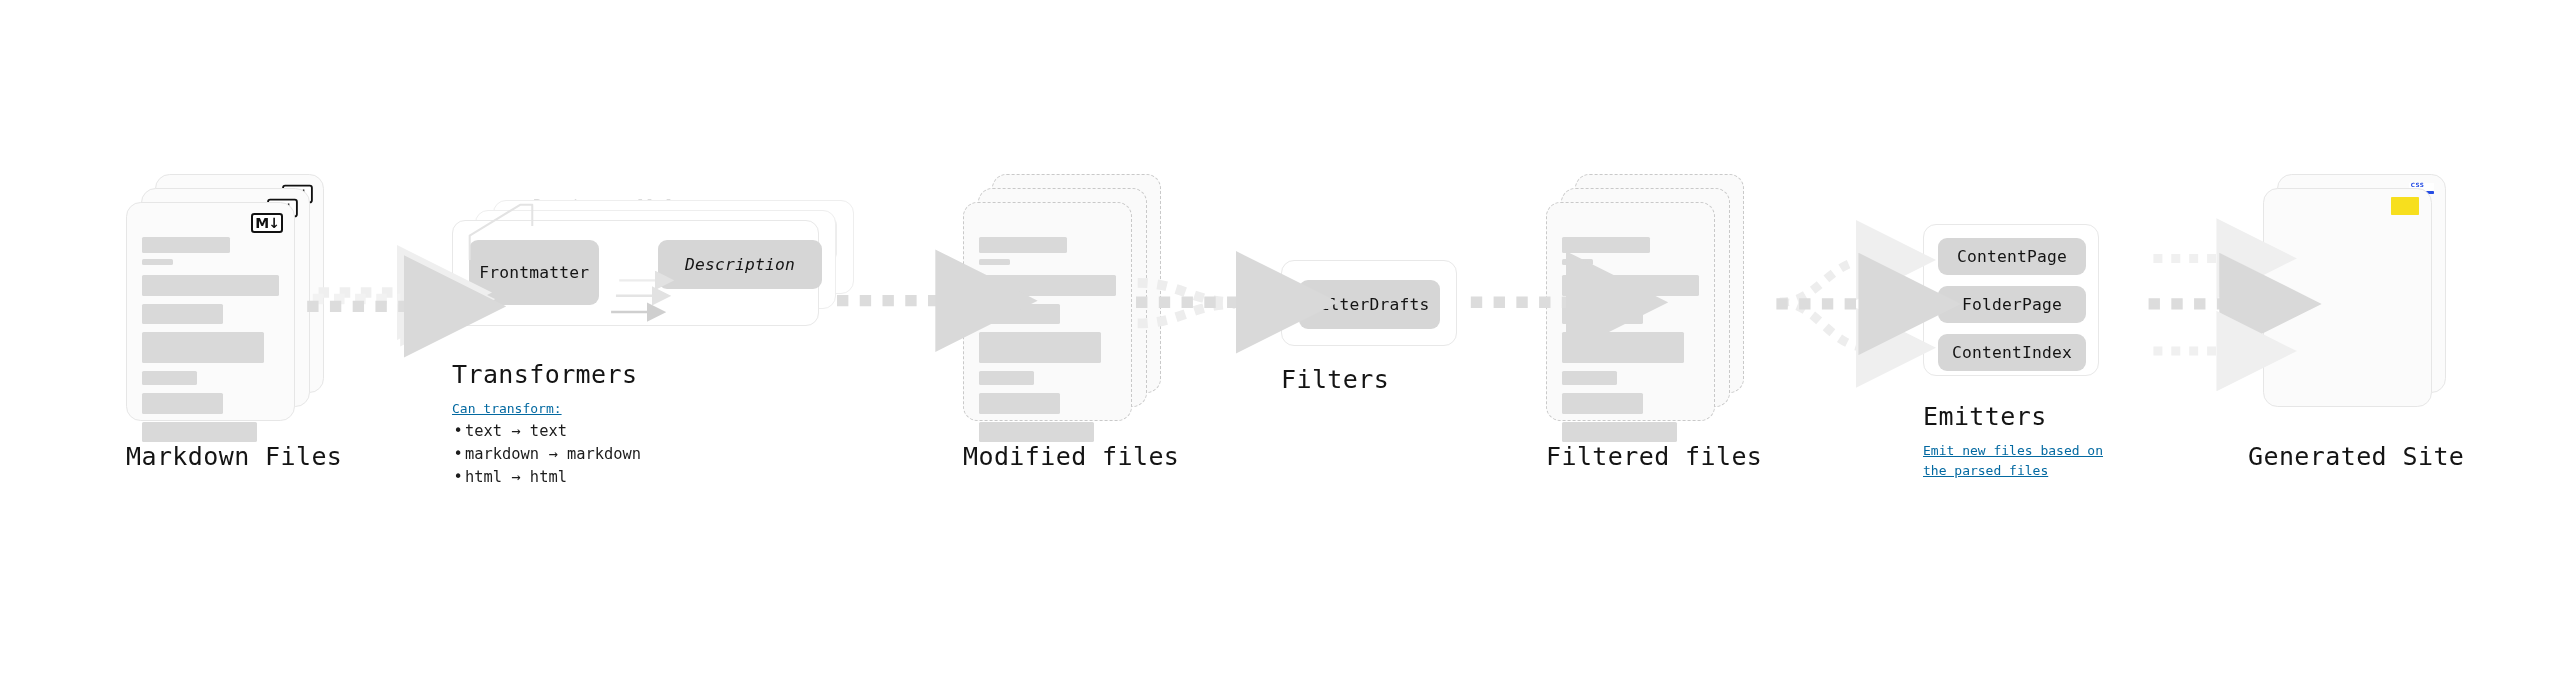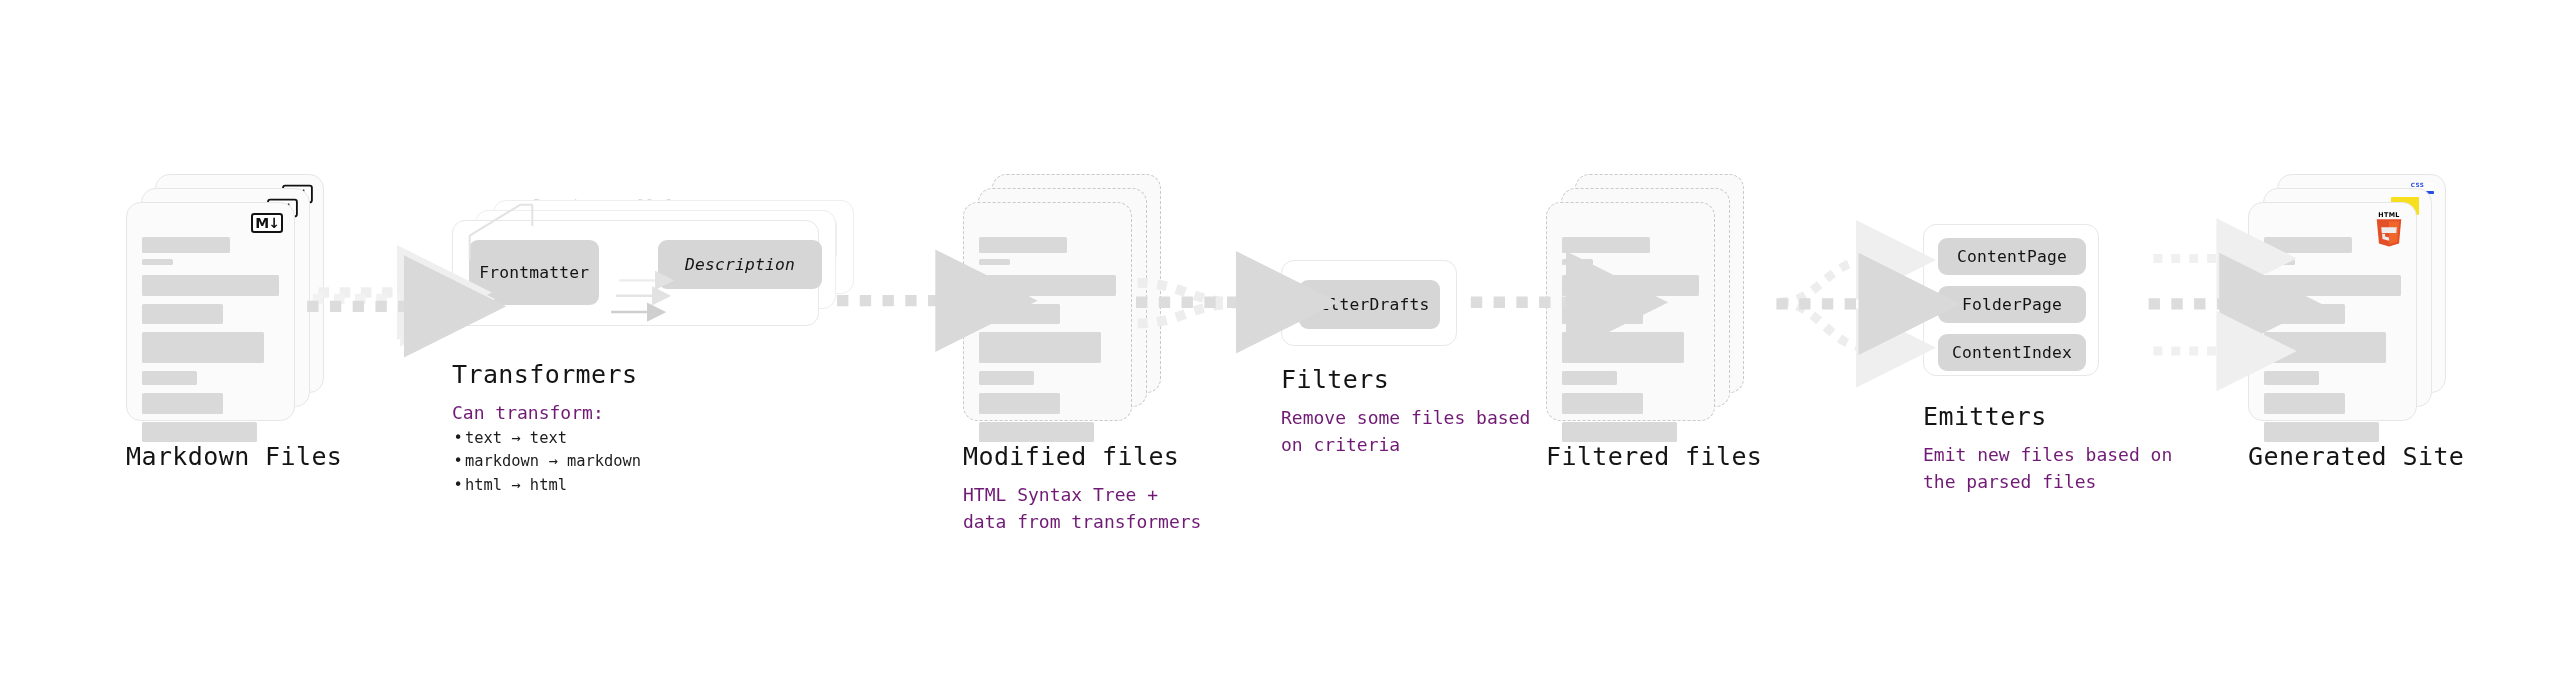--- a/index.html
+++ b/index.html
@@ -26,26 +26,27 @@
   
   .stage-title {
     font-size: 25px;
     font-weight: 400;
     color: #141414;
     letter-spacing: 0.4px;
     white-space: nowrap;
     line-height: 1.15;
   }
   .stage-desc {
-    font-size: 18px;
+    font-size: 13px;
     font-weight: 400;
-    color: #701a75;
+    color: #0369a1;
     line-height: 1.5;
     white-space: pre-line;
     margin-top: 9.8px;
+    text-decoration: underline;
   }
   .stage-desc.tight { margin-top: 9px; }
 
   .bullets { list-style: none; margin-top: 1.6px; }
   .bullets li {
     font-size: 15.4px;
     color: #1c1c1c;
     line-height: 1.5;
     white-space: nowrap;
     padding-left: 13px;
@@ -343,34 +344,30 @@
           <div class="bar h-med"></div>
           <div class="bar h-tall"></div>
           <div class="bar h-short"></div>
           <div class="bar h-med2"></div>
           <div class="bar h-wide2"></div>
         </div>
       </div>
     </div>
 
     <div class="stage-title" style="margin-top:19.5px;">Modified files</div>
-    <div class="stage-desc">HTML Syntax Tree +
-data from transformers</div>
   </div>
 
   <div class="stage" style="left:1281px; top:260px;">
     <div style="position:relative; width:176px; height:86px;">
       <div class="proc-box" style="left:0; top:0; width:176px; height:86px;text-decoration:underline;">
         <div class="pill" style="left:17px; top:18.7px; width:141px; height:49px;">FilterDrafts</div>
       </div>
     </div>
 
     <div class="stage-title" style="margin-top:19.5px;">Filters</div>
-    <div class="stage-desc">Remove some files based
-on criteria</div>
   </div>
 
   <div class="stage" style="left:1546px; top:202px;">
     <div class="card-stack" style="width:200px; height:221px;">
       <div class="file-card dashed back2"></div>
       <div class="file-card dashed back1"></div>
       <div class="file-card dashed front">
         <div class="bars">
           <div class="bar h-title"></div>
           <div class="bar h-sub"></div>
@@ -408,42 +405,19 @@
         <div class="badge css-badge" style="right:11.4px; top:8.1px;">
           <b>CSS</b>
             <i></i>
         </div>
       </div>
 
       <div class="file-card back1">
         <div class="badge js-badge" style="right:11.4px; top:8.1px;"></div>
       </div>
 
-      <div class="file-card front">
-        <div class="badge html5-badge" style="right:9.8px; top:6.5px;">
-          <svg viewBox="0 0 512 512" width="34" height="39">
-            <text x="256" y="62" font-size="96" font-weight="700" text-anchor="middle" fill="#000" font-family="DejaVu Sans, sans-serif" letter-spacing="6">HTML</text>
-            <path d="M71,100 L105,468 L255,512 L407,468 L441,100 z" fill="#e34f26"></path>
-            <path d="M256,133 L256,478 L379,443 L408,133 z" fill="#ef652a"></path>
-            <path d="M256,222 L139,222 L147,309 L256,309 L256,222 z
-                     M256,222 L256,309 L365,309 L373,222 z" fill="#ebebeb"></path>
-            <path d="M256,377 L255,377 L198,362 L195,320 L151,320 L158,399 L256,427 z" fill="#ebebeb"></path>
-            <path d="M256,222 L256,309 L365,309 L357,399 L256,427 L256,427 L256,470 L344,446 L376,309 L373,222 z" fill="#ffffff" opacity="0"></path>
-          </svg>
-        </div>
-        <div class="bars">
-          <div class="bar h-title"></div>
-          <div class="bar h-sub"></div>
-          <div class="bar h-wide"></div>
-          <div class="bar h-med"></div>
-          <div class="bar h-tall"></div>
-          <div class="bar h-short"></div>
-          <div class="bar h-med2"></div>
-          <div class="bar h-wide2"></div>
-        </div>
-      </div>
     </div>
 
     <div class="stage-title" style="margin-top:19.5px;text-align:center;">Generated Site</div>
   </div>
 
 </div>
 
 
 </body></html>

